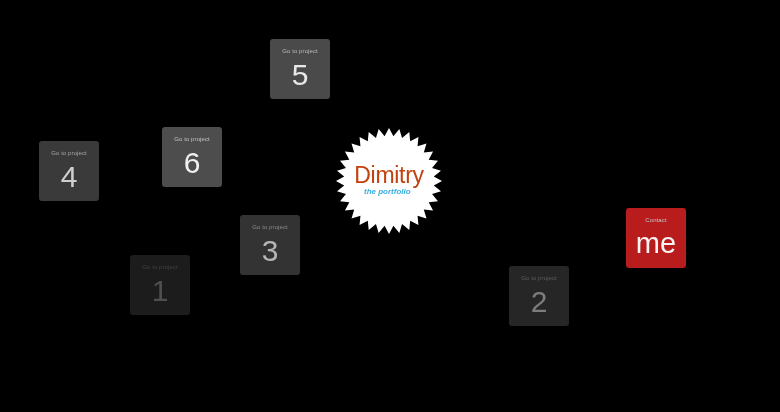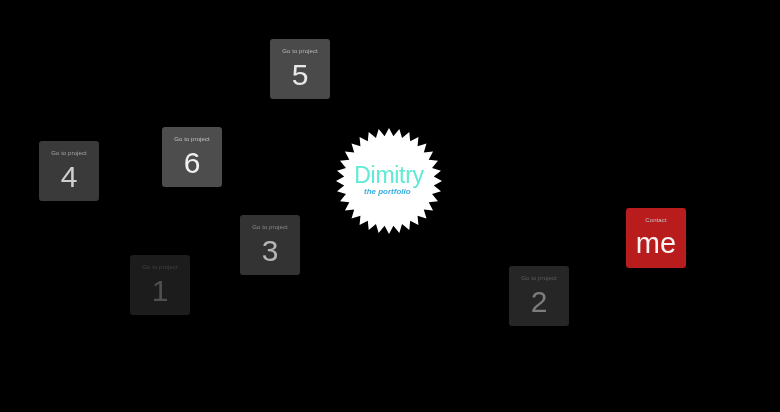--- a/index.html
+++ b/index.html
@@ -36,21 +36,21 @@
 </style>
 </head>
 <body>
 
 <div class="stage">
 
   <div class="badge">
     <svg width="108" height="108" viewBox="0 0 108 108">
       <polygon id="star" fill="#ffffff" points="54.00,1.00 58.41,9.22 64.34,2.02 67.06,10.94 74.28,5.03 75.21,14.31 83.45,9.93 82.55,19.21 91.48,16.52 88.79,25.45 98.07,24.55 93.69,32.79 102.97,33.72 97.06,40.94 105.98,43.66 98.78,49.59 107.00,54.00 98.78,58.41 105.98,64.34 97.06,67.06 102.97,74.28 93.69,75.21 98.07,83.45 88.79,82.55 91.48,91.48 82.55,88.79 83.45,98.07 75.21,93.69 74.28,102.97 67.06,97.06 64.34,105.98 58.41,98.78 54.00,107.00 49.59,98.78 43.66,105.98 40.94,97.06 33.72,102.97 32.79,93.69 24.55,98.07 25.45,88.79 16.52,91.48 19.21,82.55 9.93,83.45 14.31,75.21 5.03,74.28 10.94,67.06 2.02,64.34 9.22,58.41 1.00,54.00 9.22,49.59 2.02,43.66 10.94,40.94 5.03,33.72 14.31,32.79 9.93,24.55 19.21,25.45 16.52,16.52 25.45,19.21 24.55,9.93 32.79,14.31 33.72,5.03 40.94,10.94 43.66,2.02 49.59,9.22"></polygon>
     </svg>
-    <div class="title" style="color: #5eead4;">Dimitry</div>
+    <div class="title" style="color: #c2410c;">Dimitry</div>
     <div class="sub" style="color: rgb(58, 174, 224); padding-left: 11px;">the portfolio</div>
   </div>
 
   <div class="tile" id="t0" style="left: 270px; top: 39px; background: rgb(74, 74, 74);">
     <div class="cap" style="color: rgb(189, 189, 189);">Go to project</div>
     <div class="num" style="color: rgb(232, 232, 232);">5</div>
   </div>
   <div class="tile" id="t1" style="left: 39px; top: 141px; background: rgb(58, 58, 58);">
     <div class="cap" style="color: rgb(168, 168, 168);">Go to project</div>
     <div class="num" style="color: rgb(207, 207, 207);">4</div>

